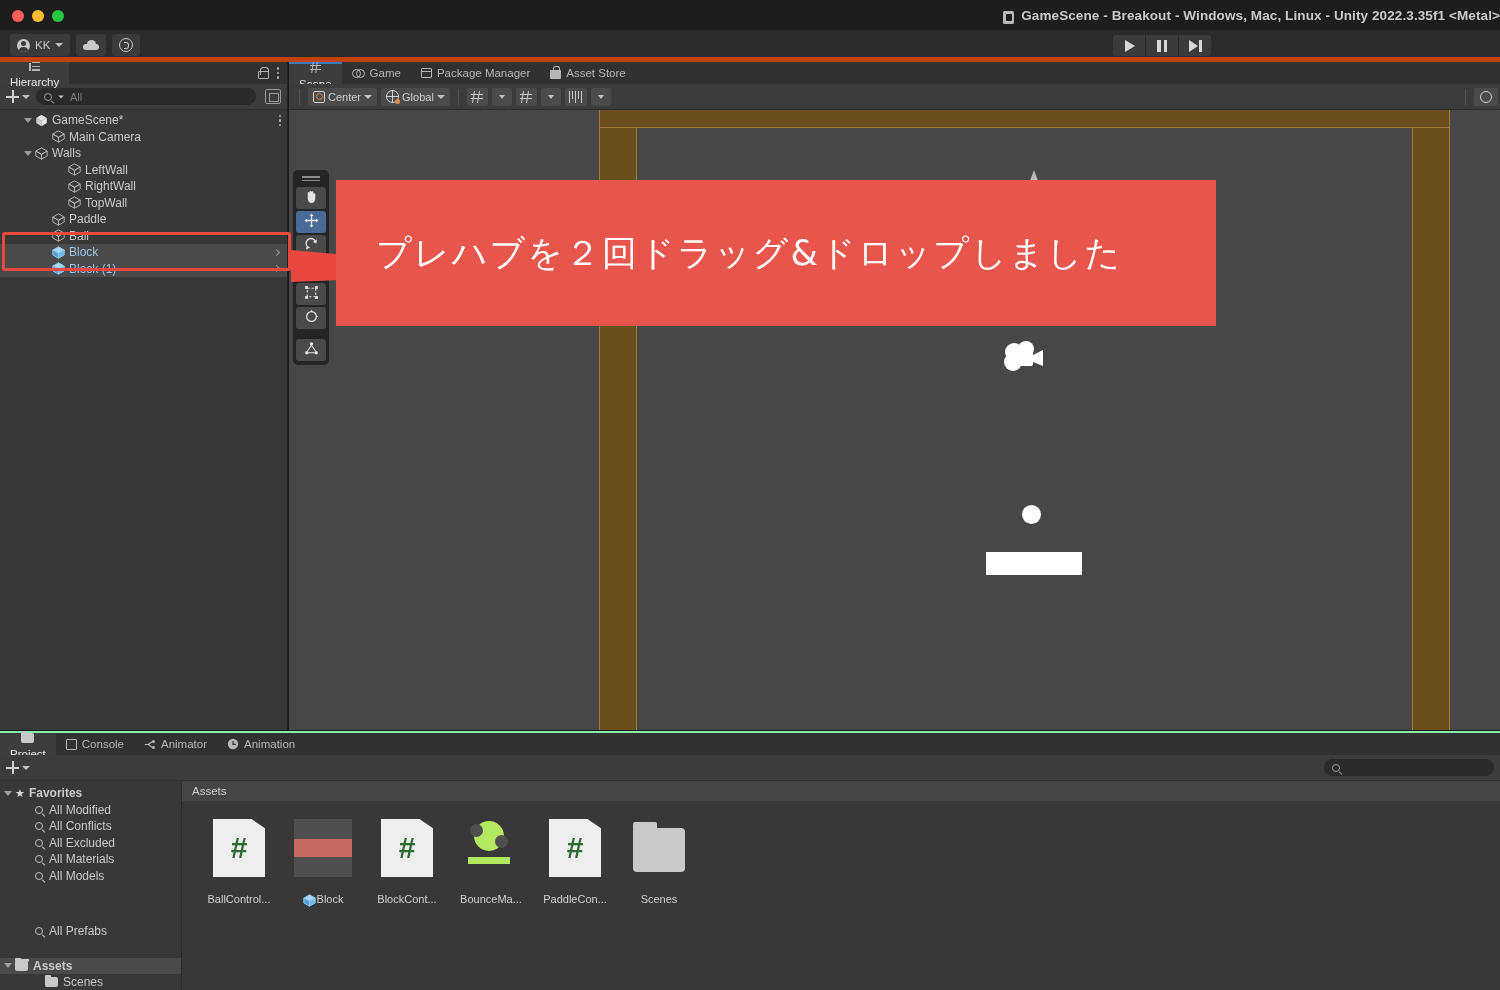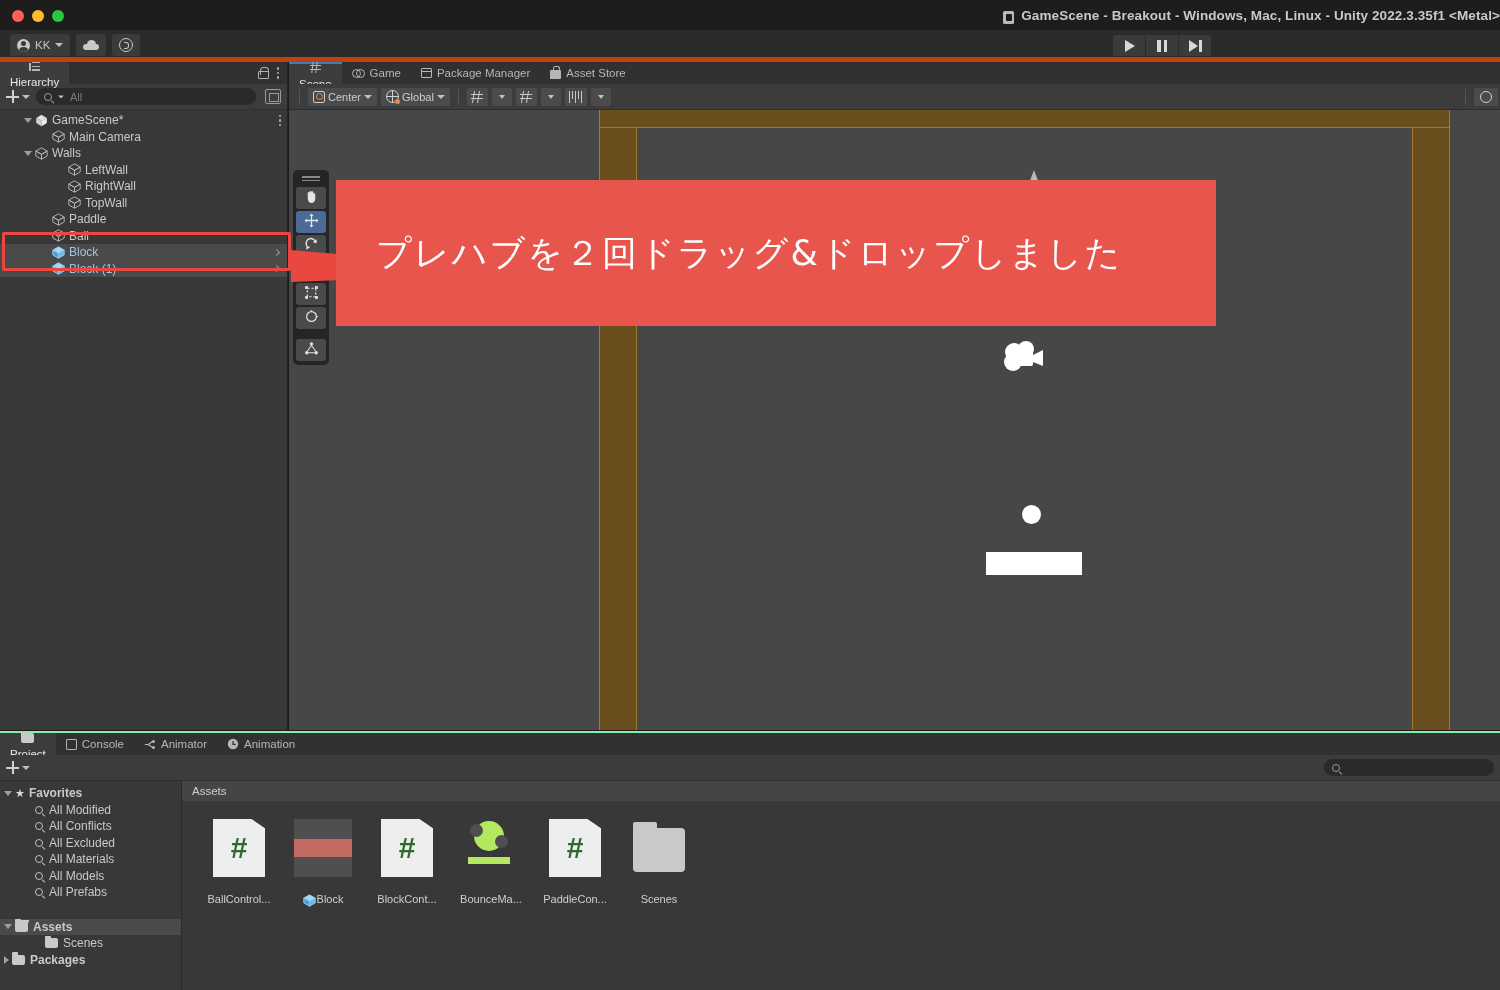--- a/index.html
+++ b/index.html
@@ -893,21 +893,21 @@
           <div class="prow" style="padding-left: 20px;">
             <span class="ptriangle hidden"></span>
             <span class="magsmall"></span>
             <span>All Materials</span>
           </div>
           <div class="prow" style="padding-left: 20px;">
             <span class="ptriangle hidden"></span>
             <span class="magsmall"></span>
             <span>All Models</span>
           </div>
-          <div class="prow" style="padding-left: 20px;">
+          <div class="prow" style="padding-left: 20px; margin-top: 39px;">
             <span class="ptriangle hidden"></span>
             <span class="magsmall"></span>
             <span>All Prefabs</span>
           </div>
           <div style="height: 18px;"></div>
           <div class="prow sel">
             <span class="ptriangle "></span>
             <span class="folder-ic open"></span>
             <span style="font-weight: 600;">Assets</span>
           </div>

